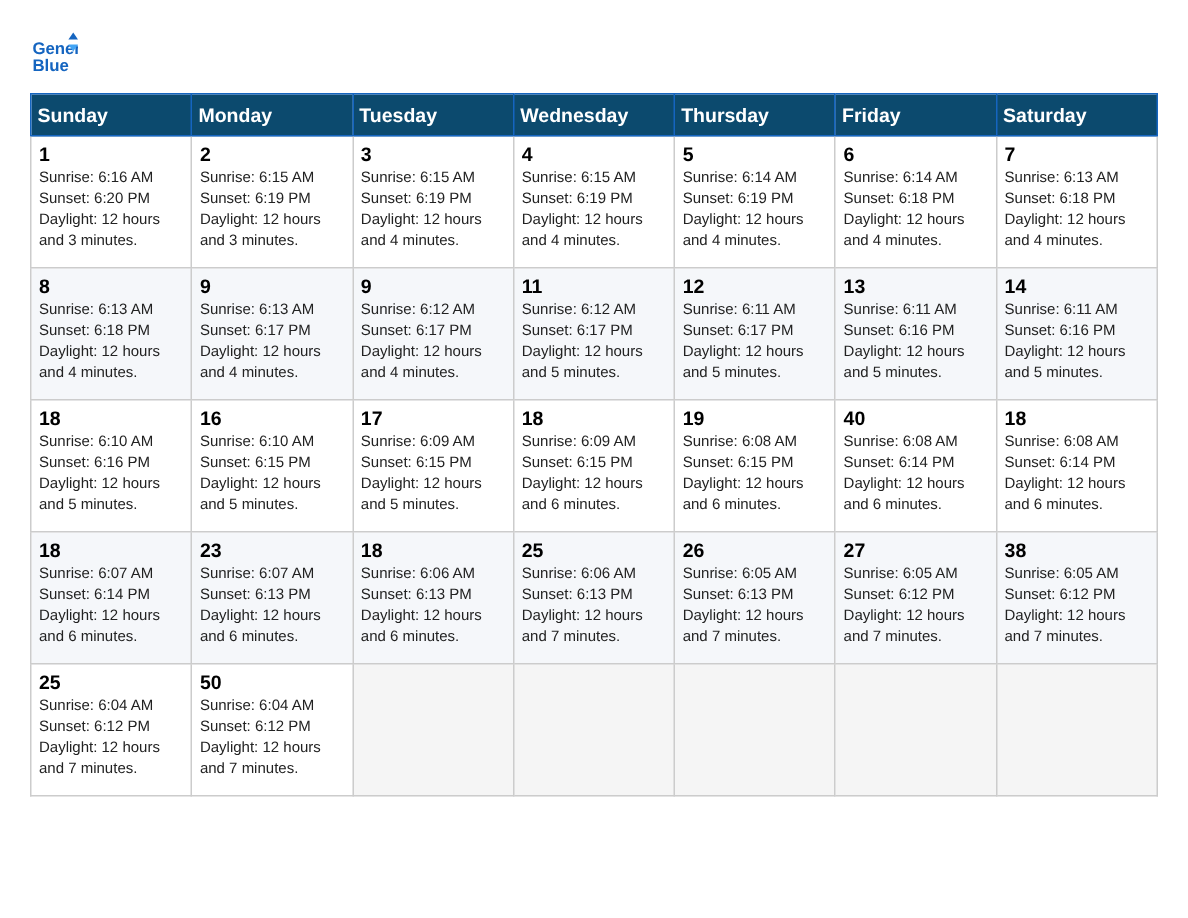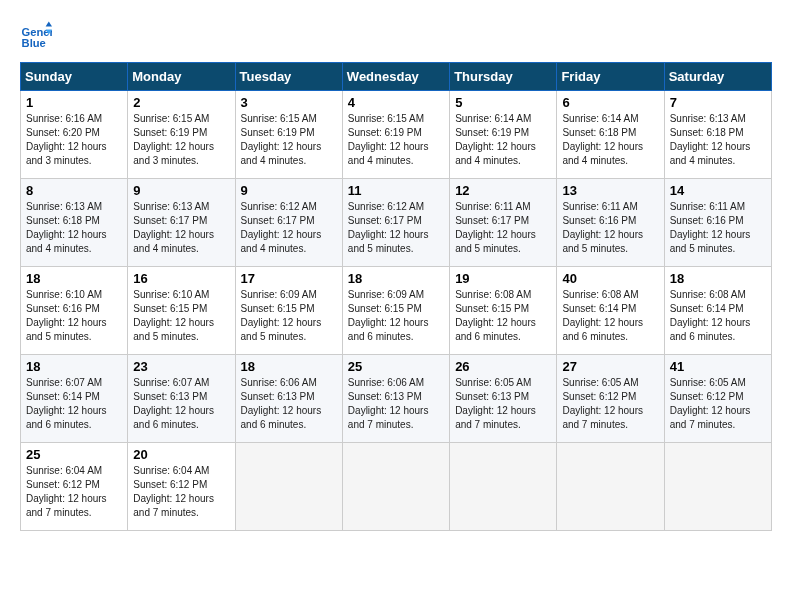--- a/index.html
+++ b/index.html
@@ -329,39 +329,39 @@
       </td>
         <td>
         <span class="day-number">27</span>
         <div class="day-detail">
           Sunrise: 6:05 AM<br>
           Sunset: 6:12 PM<br>
           Daylight: 12 hours and 7 minutes.
         </div>
       </td>
         <td>
-        <span class="day-number">41</span>
+        <span class="day-number">38</span>
         <div class="day-detail">
           Sunrise: 6:05 AM<br>
           Sunset: 6:12 PM<br>
           Daylight: 12 hours and 7 minutes.
         </div>
       </td>
       </tr>
       <tr>
         <td>
         <span class="day-number">25</span>
         <div class="day-detail">
           Sunrise: 6:04 AM<br>
           Sunset: 6:12 PM<br>
           Daylight: 12 hours and 7 minutes.
         </div>
       </td>
         <td>
-        <span class="day-number">20</span>
+        <span class="day-number">50</span>
         <div class="day-detail">
           Sunrise: 6:04 AM<br>
           Sunset: 6:12 PM<br>
           Daylight: 12 hours and 7 minutes.
         </div>
       </td>
         <td class="empty-cell"></td>
         <td class="empty-cell"></td>
         <td class="empty-cell"></td>
         <td class="empty-cell"></td>

